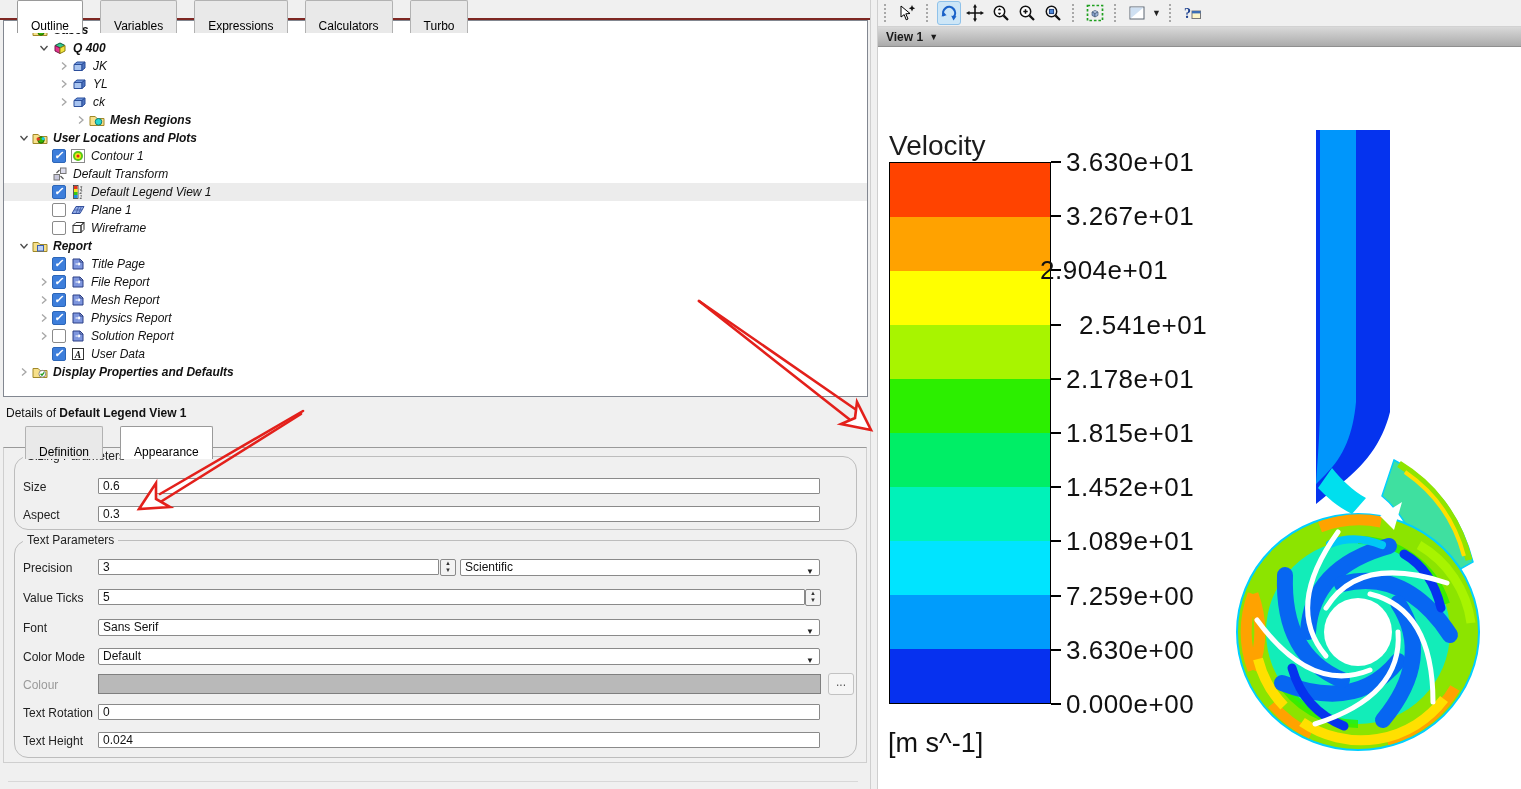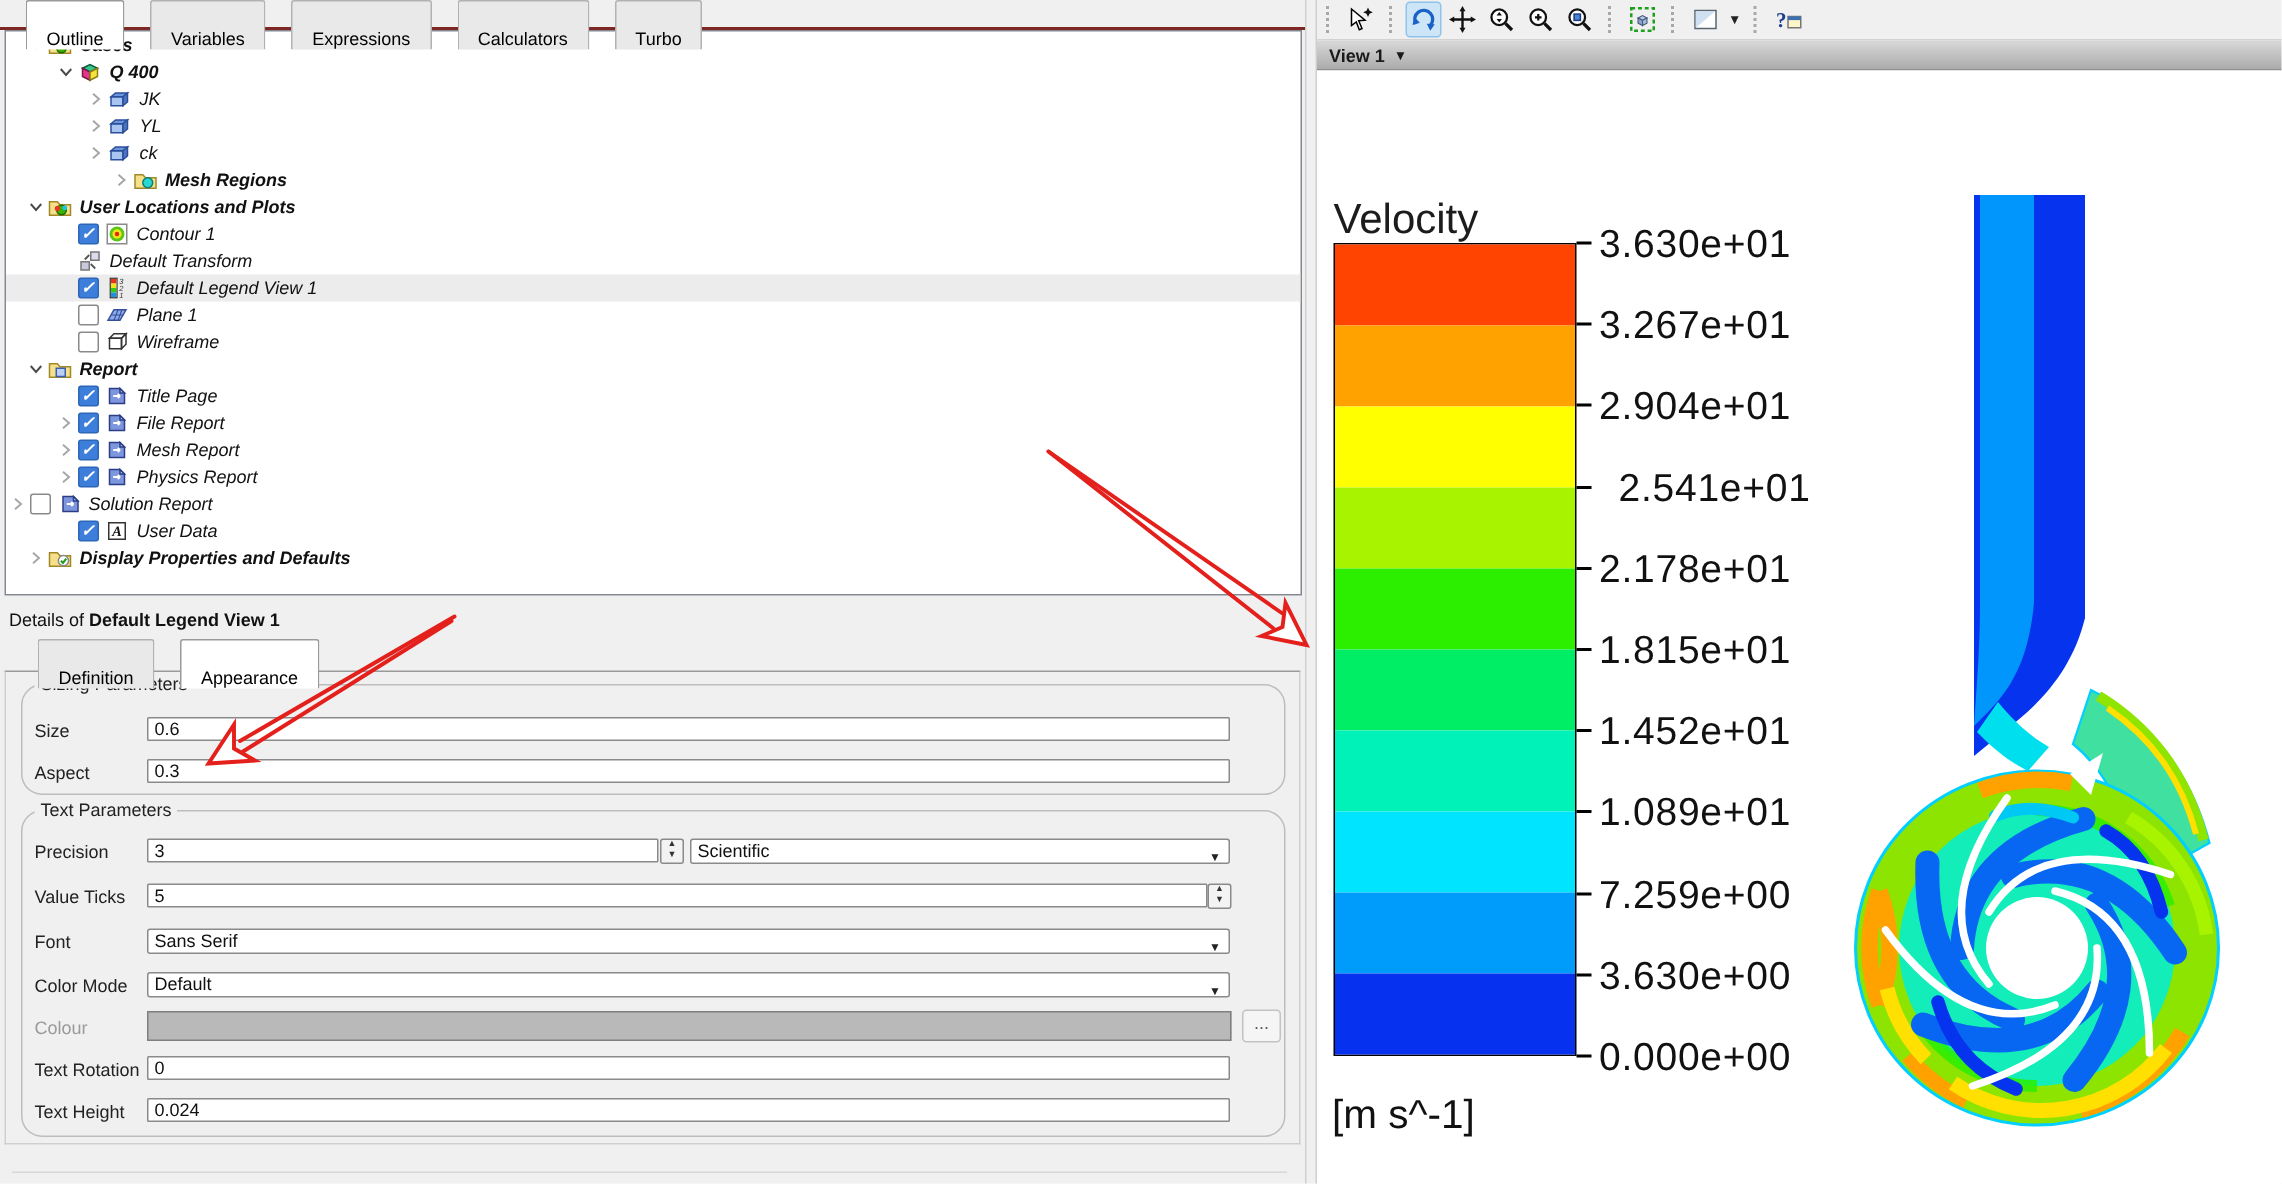--- a/index.html
+++ b/index.html
@@ -290,21 +290,21 @@
           </svg>
         </span>
         <span class="t-cb checked"></span>
         <span class="t-ico"><svg width="16" height="16">
             <polygon points="3,3 10,3 13,6 13,13 3,13" fill="#7e96de" stroke="#2b3e86"></polygon>
             <polygon points="10,3 10,6 13,6" fill="#b8c6ee" stroke="#2b3e86"></polygon>
             <path d="M5.5,8 L10,8 M10,8 L8.5,6.7 M10,8 L8.5,9.3" stroke="#fff" stroke-width="1.2" fill="none"></path>
           </svg></span>
         <span class="t-lab">Physics Report</span>
       </div>
-      <div class="trow" style=" text-align: right;">
+      <div class="trow" style="padding-left: 32px;">
         <span class="t-exp">
           <svg width="12" height="12">
             <path d="M4,2.5 L8,6 L4,9.5" stroke="#a6a6a6" stroke-width="1.3" fill="none"></path>
           </svg>
         </span>
         <span class="t-cb unchecked"></span>
         <span class="t-ico"><svg width="16" height="16">
             <polygon points="3,3 10,3 13,6 13,13 3,13" fill="#7e96de" stroke="#2b3e86"></polygon>
             <polygon points="10,3 10,6 13,6" fill="#b8c6ee" stroke="#2b3e86"></polygon>
             <path d="M5.5,8 L10,8 M10,8 L8.5,6.7 M10,8 L8.5,9.3" stroke="#fff" stroke-width="1.2" fill="none"></path>
@@ -486,21 +486,21 @@
     <div class="lband" style="background: rgb(0, 228, 255);"></div>
     <div class="lband" style="background: rgb(0, 156, 252);"></div>
     <div class="lband" style="background: rgb(6, 49, 239);"></div>
   </div>
 <div id="legend-ticks">
     <div class="ltick" style="left: 1051px; top: 161px;"></div>
     <div class="llabel" style="left: 1066px; top: 147px;">3.630e+01</div>
     <div class="ltick" style="left: 1051px; top: 215.2px;"></div>
     <div class="llabel" style="left: 1066px; top: 201.2px;">3.267e+01</div>
     <div class="ltick" style="left: 1051px; top: 269.4px;"></div>
-    <div class="llabel" style="left: 1066px; top: 255.4px;">2.904e+01</div>
+    <div class="llabel" style="left: 1040px; top: 255.4px;">2.904e+01</div>
     <div class="ltick" style="left: 1051px; top: 323.6px;"></div>
     <div class="llabel" style="left: 1066px; top: 309.6px; margin-left: 13px;">2.541e+01</div>
     <div class="ltick" style="left: 1051px; top: 377.8px;"></div>
     <div class="llabel" style="left: 1066px; top: 363.8px;">2.178e+01</div>
     <div class="ltick" style="left: 1051px; top: 432px;"></div>
     <div class="llabel" style="left: 1066px; top: 418px;">1.815e+01</div>
     <div class="ltick" style="left: 1051px; top: 486.2px;"></div>
     <div class="llabel" style="left: 1066px; top: 472.2px;">1.452e+01</div>
     <div class="ltick" style="left: 1051px; top: 540.4px;"></div>
     <div class="llabel" style="left: 1066px; top: 526.4px;">1.089e+01</div>

